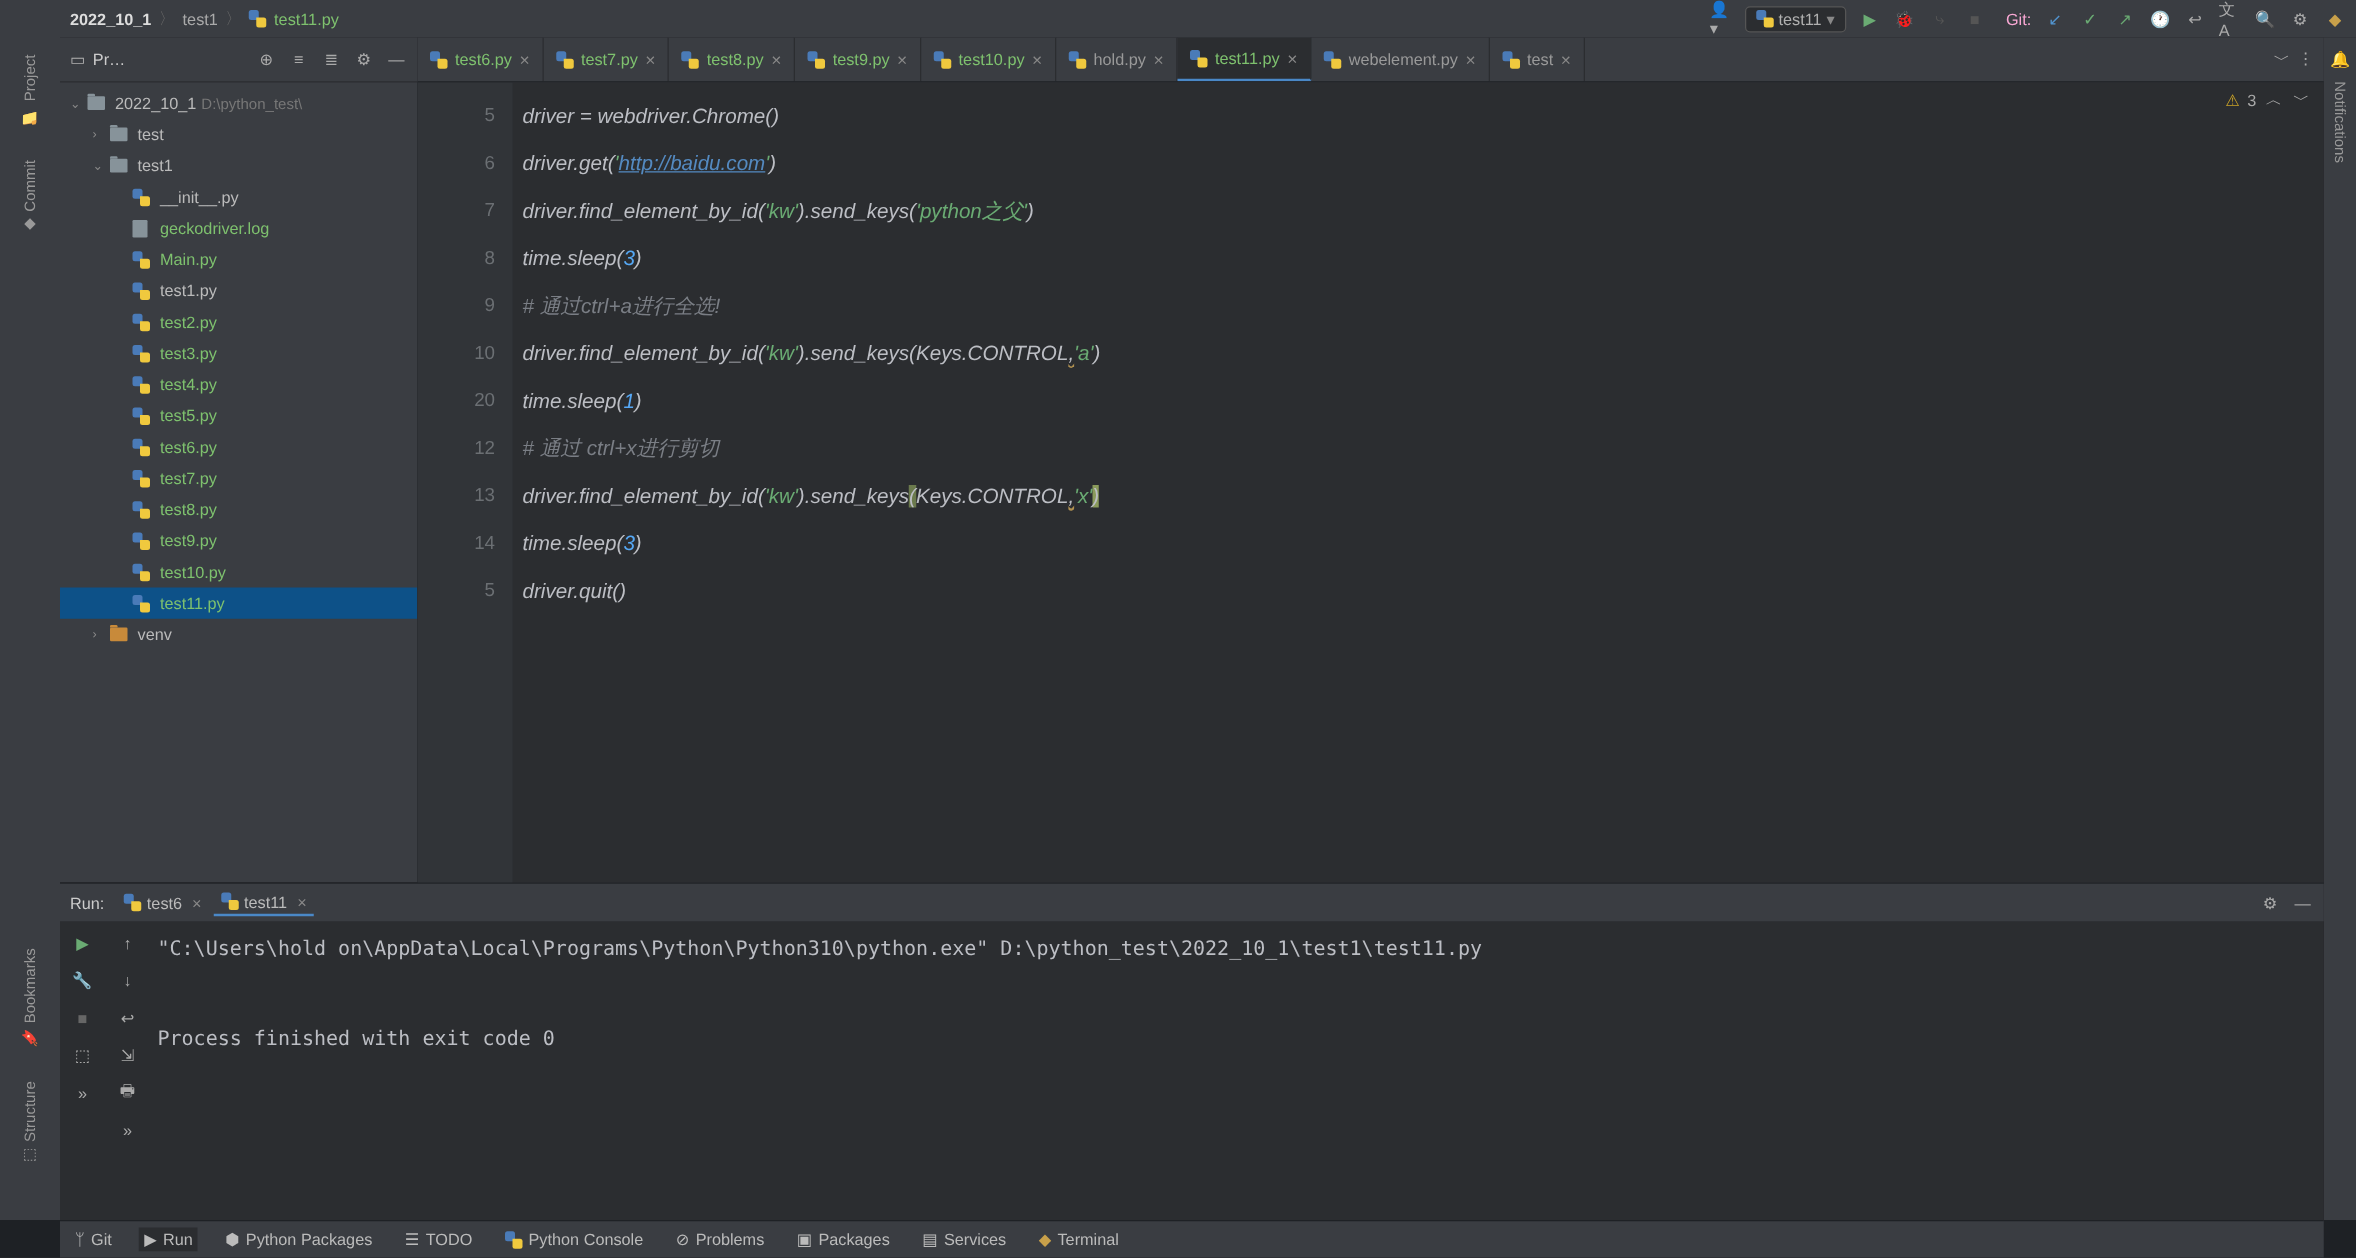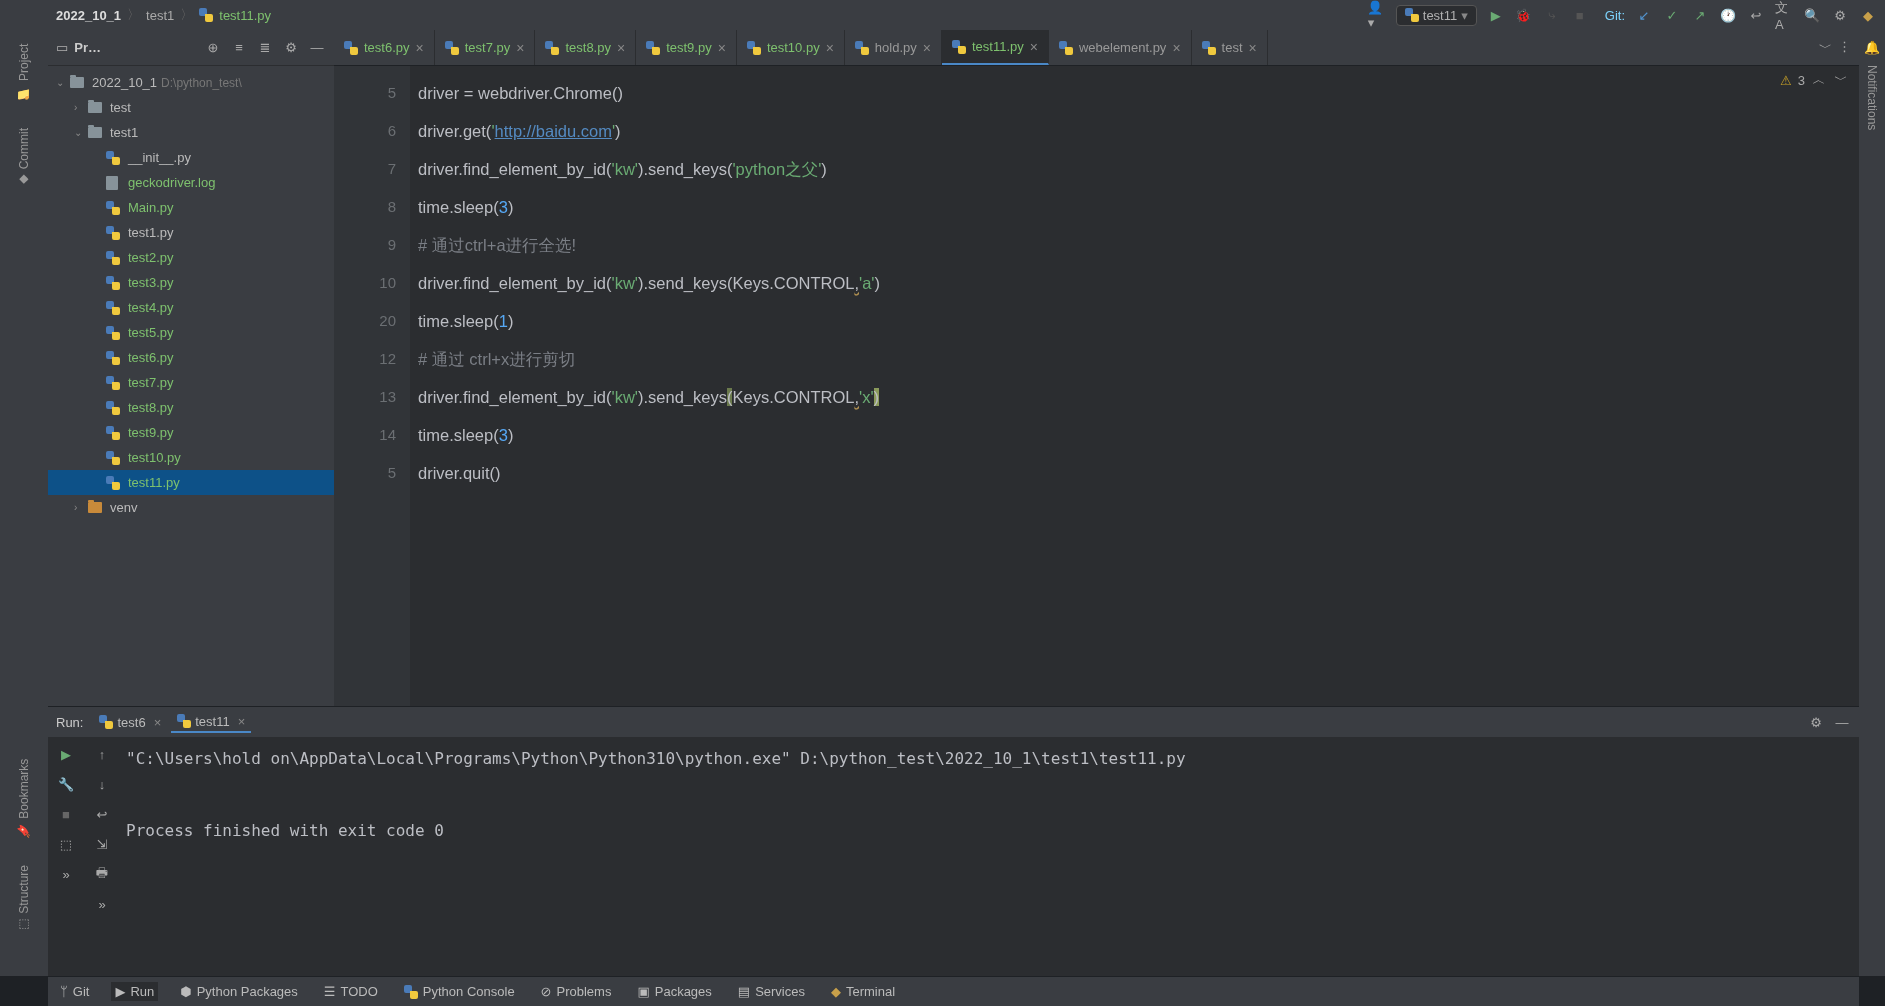--- a/index.html
+++ b/index.html
@@ -17,21 +17,21 @@
 .left-rail { position: absolute; left: 0; top: 0; bottom: 30px; width: 48px; background: #3a3d42; display: flex; flex-direction: column; align-items: center; padding-top: 40px; gap: 20px; }
 .rail-tab { writing-mode: vertical-rl; transform: rotate(180deg); color: #999; font-size: 12px; padding: 4px; cursor: pointer; display: flex; align-items: center; gap: 4px; }
 
 .right-rail { position: absolute; right: 0; top: 30px; bottom: 30px; width: 26px; background: #3a3d42; display: flex; flex-direction: column; align-items: center; padding-top: 10px; }
 .right-rail-tab { writing-mode: vertical-rl; color: #999; font-size: 12px; padding: 4px; cursor: pointer; }
 
 .main-area { position: absolute; left: 48px; right: 26px; top: 30px; bottom: 30px; display: flex; flex-direction: column; }
 
 .proj-panel { width: 286px; background: #3a3d42; display: flex; flex-direction: column; }
 .proj-header { height: 36px; display: flex; align-items: center; padding: 0 8px; gap: 6px; border-bottom: 1px solid #2b2d30; }
-.proj-header .title { color: #ccc; font-weight: 700; }
+.proj-header .title { color: #ccc; font-weight: 400; }
 .proj-header-icons { margin-left: auto; display: flex; gap: 8px; }
 .proj-tree { flex: 1; overflow: auto; padding: 4px 0; }
 .tree-row { display: flex; align-items: center; padding: 2px 0 2px 8px; height: 25px; cursor: pointer; }
 .tree-row.selected { background: #0d5188; }
 .tree-row .arrow { width: 14px; color: #888; font-size: 10px; }
 .tree-row .ficon { width: 18px; height: 16px; margin-right: 4px; display: inline-flex; align-items: center; }
 .tree-row .name { color: #bbb; }
 .tree-row .name.hl { color: #7ec16e; }
 .tree-row .path { color: #777; margin-left: 4px; font-size: 12px; }
 .folder-ic { width: 14px; height: 11px; background: #87939a; border-radius: 1px; position: relative; }
@@ -45,21 +45,21 @@
 .editor-panel { flex: 1; background: #2b2d30; display: flex; flex-direction: column; min-width: 0; }
 .tabs-row { height: 36px; background: #3a3d42; display: flex; align-items: center; border-bottom: 1px solid #1e2125; overflow: hidden; }
 .tab { display: flex; align-items: center; padding: 0 10px; height: 100%; gap: 6px; color: #999; cursor: pointer; border-right: 1px solid #2b2d30; white-space: nowrap; }
 .tab.active { background: #2b2d30; color: #ccc; border-bottom: 2px solid #4a88c7; }
 .tab .close { color: #888; font-size: 14px; }
 .tab .tname.hl { color: #7ec16e; }
 .tabs-end { margin-left: auto; display: flex; gap: 6px; padding: 0 8px; color: #aaa; }
 
 .editor-body { flex: 1; display: flex; position: relative; background: #2b2d30; overflow: hidden; }
 .gutter { width: 76px; background: #313438; text-align: right; padding: 8px 14px 8px 0; color: #6b6f73; font-family: 'Consolas', monospace; font-size: 15px; line-height: 38px; }
-.code { flex: 1; padding: 8px 0 8px 8px; font-family: 'Consolas', monospace; font-size: 16.5px; line-height: 38px; color: #bcbec4; white-space: pre; overflow: auto; }
+.code { flex: 1; padding: 8px 0 8px 8px; font-family: 'Consolas', monospace; font-size: 16.5px; line-height: 38px; color: #bcbec4; white-space: pre; overflow: auto; font-style: italic; }
 .code .str { color: #6aab73; }
 .code .num { color: #56a8f5; }
 .code .cmt { color: #7a7e85; }
 .code .link { color: #548ac1; text-decoration: underline; }
 .code .hl-bracket { background: #6b7a4d; }
 .code .hl-cursor { background: #8a9a5b; }
 .code .warn { text-decoration: wavy underline #b09050; }
 .editor-indicators { position: absolute; top: 6px; right: 10px; display: flex; gap: 6px; align-items: center; color: #aaa; font-size: 13px; }
 .ind-arrow { width: 16px; height: 16px; display: inline-flex; align-items: center; justify-content: center; cursor: pointer; }
 
@@ -110,21 +110,21 @@
     <span class="tb-icon">👤▾</span>
     <div class="run-config">
       <span class="py-ic"></span>
       <span>test11</span>
       <span style="color:#888">▾</span>
     </div>
     <span class="tb-icon green">▶</span>
     <span class="tb-icon green">🐞</span>
     <span class="tb-icon" style="color:#555">⤷</span>
     <span class="tb-icon" style="color:#555">■</span>
-    <span style="color:#7dd3fc;margin-left:6px">Git:</span>
+    <span style="color:#f9a8d4;margin-left:6px">Git:</span>
     <span class="tb-icon blue">↙</span>
     <span class="tb-icon green">✓</span>
     <span class="tb-icon green">↗</span>
     <span class="tb-icon">🕐</span>
     <span class="tb-icon">↩</span>
     <span class="tb-icon">文A</span>
     <span class="tb-icon">🔍</span>
     <span class="tb-icon">⚙</span>
     <span class="tb-icon" style="color:#c8a04a">◆</span>
   </div>

